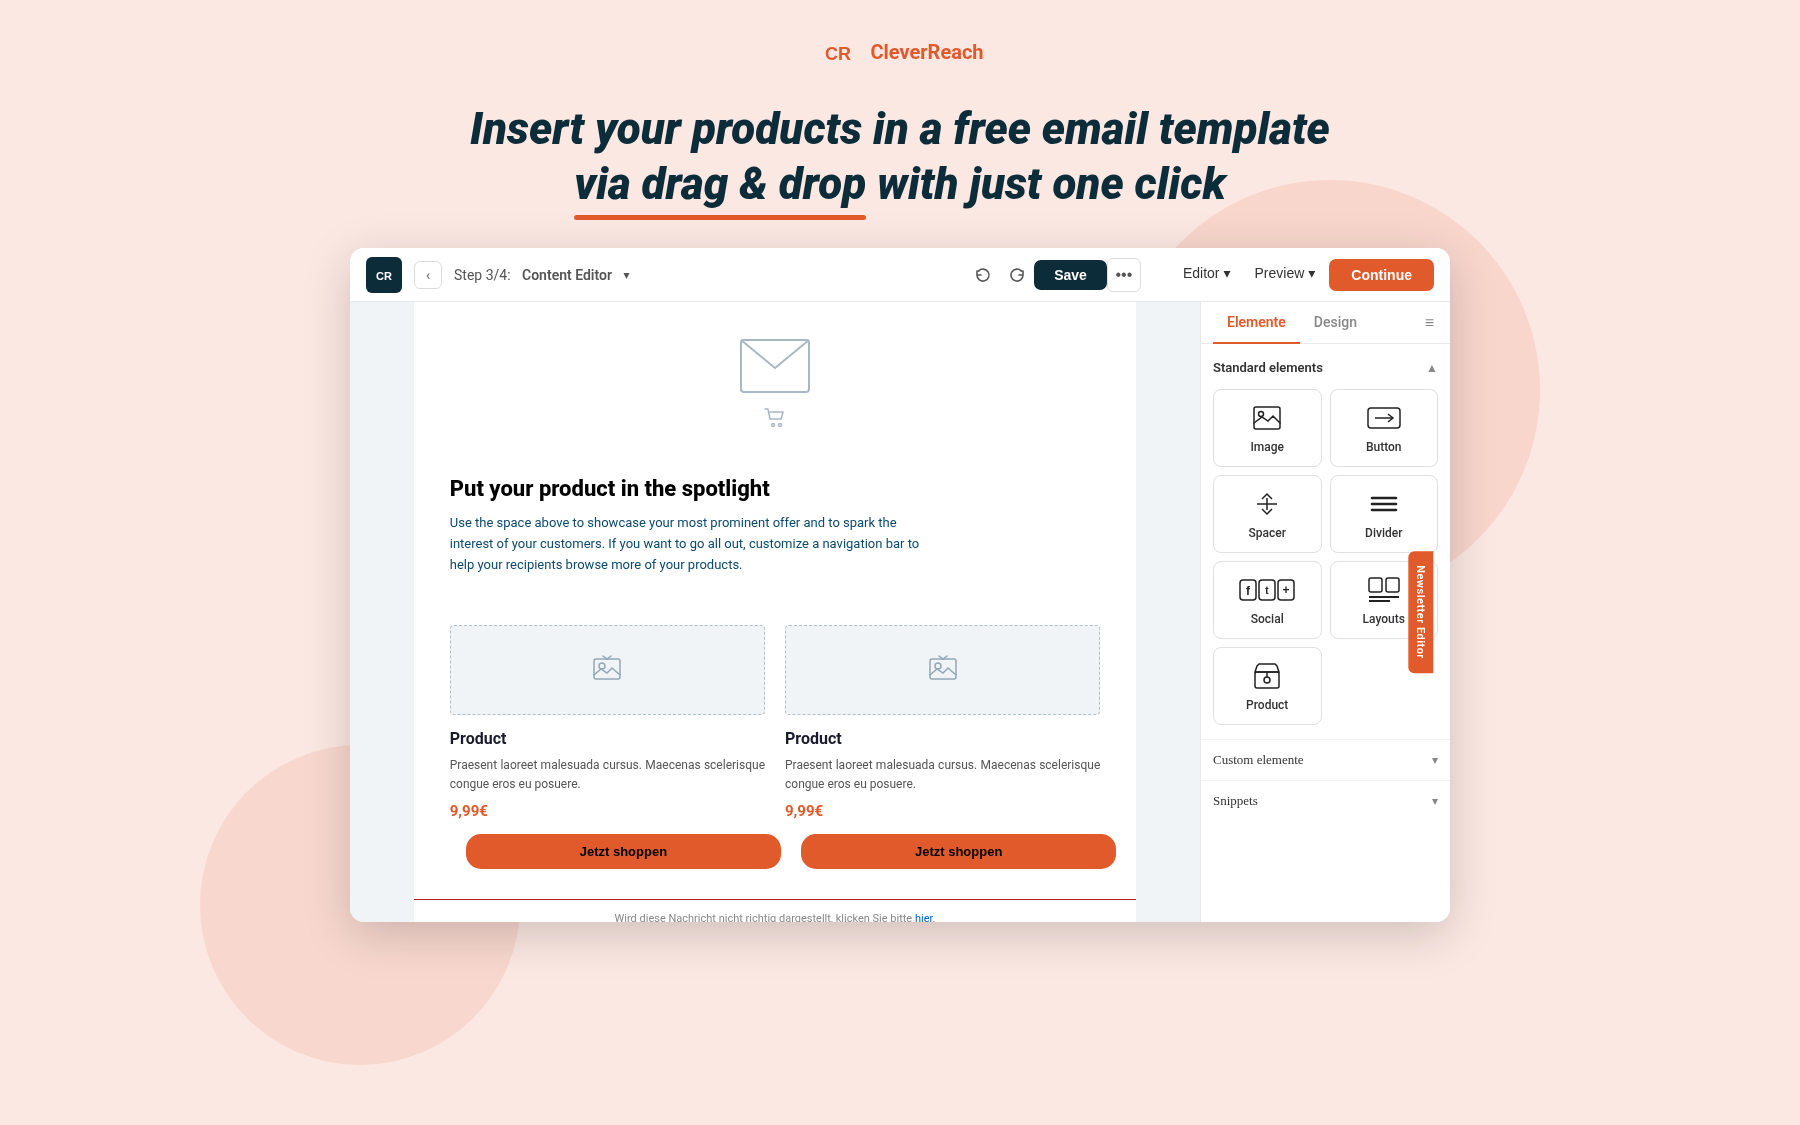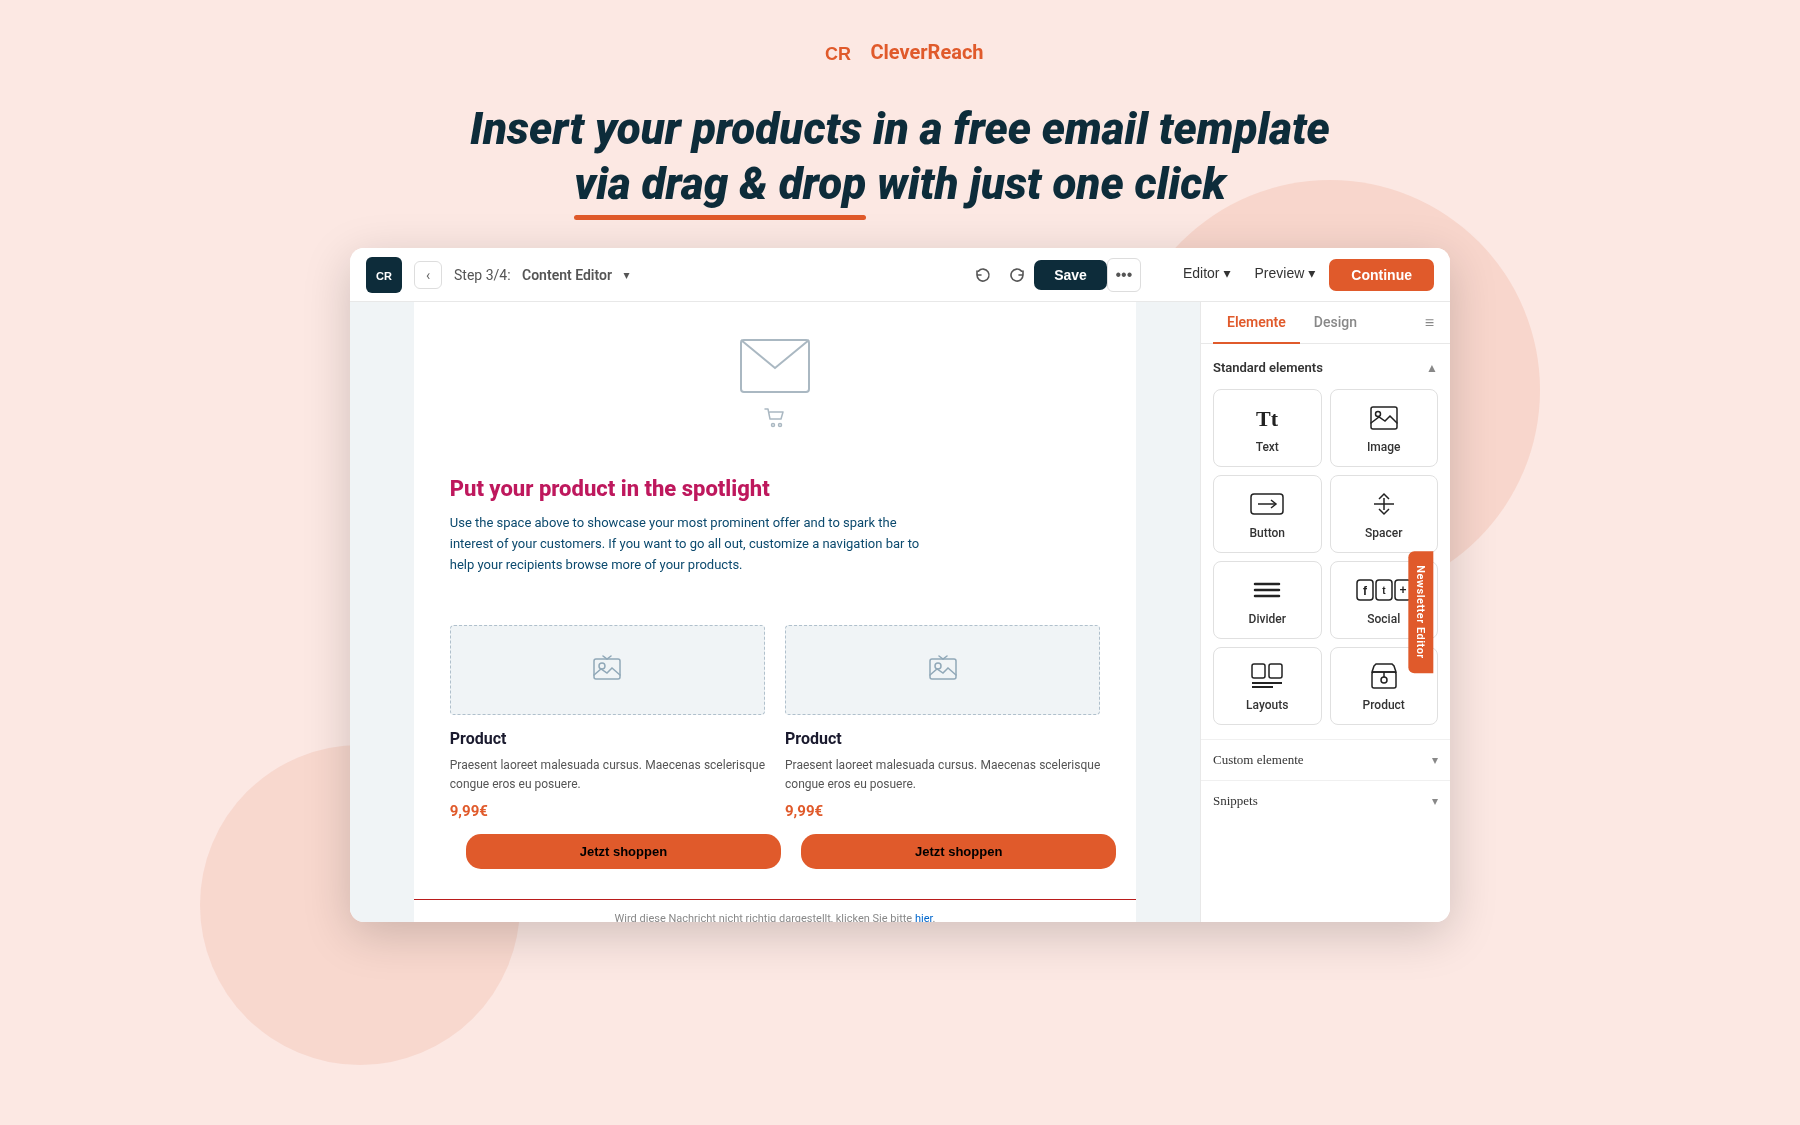--- a/index.html
+++ b/index.html
@@ -260,21 +260,21 @@
     
     .spotlight-section {
       background: #fff;
       width: 85%;
       margin: 0 auto;
       padding: 30px 36px 30px;
     }
     .spotlight-section h2 {
       font-size: 22px;
       font-weight: 800;
-      color: #be185d;
+      color: #000000;
       margin-bottom: 12px;
     }
     .spotlight-section p {
       font-size: 13px;
       color: #0c4a6e;
       line-height: 1.6;
       max-width: 480px;
     }
 
     
@@ -624,28 +624,20 @@
         </div>
       </div>
 
       <div class="panel-section">
         <div class="panel-section-header">
           <span class="panel-section-title">Standard elements</span>
           <span class="panel-section-chevron">▲</span>
         </div>
         <div class="element-grid">
 
-          <div class="element-item">
-            <div class="element-icon">
-              <svg width="32" height="28" viewBox="0 0 32 28" fill="none">
-                <text x="16" y="22" text-anchor="middle" font-size="22" font-weight="bold" fill="#222" font-family="serif">Tt</text>
-              </svg>
-            </div>
-            <span class="element-label">Text</span>
-          </div>
 
           <div class="element-item">
             <div class="element-icon">
               <svg width="28" height="24" viewBox="0 0 28 24" fill="none">
                 <rect x="1" y="1" width="26" height="22" rx="2" stroke="#222" stroke-width="1.5"></rect>
                 <circle cx="8" cy="8" r="2.5" stroke="#222" stroke-width="1.5"></circle>
                 <path d="M1 17 L9 11 L15 15 L20 10 L27 17" stroke="#222" stroke-width="1.5" stroke-linecap="round"></path>
               </svg>
             </div>
             <span class="element-label">Image</span>

